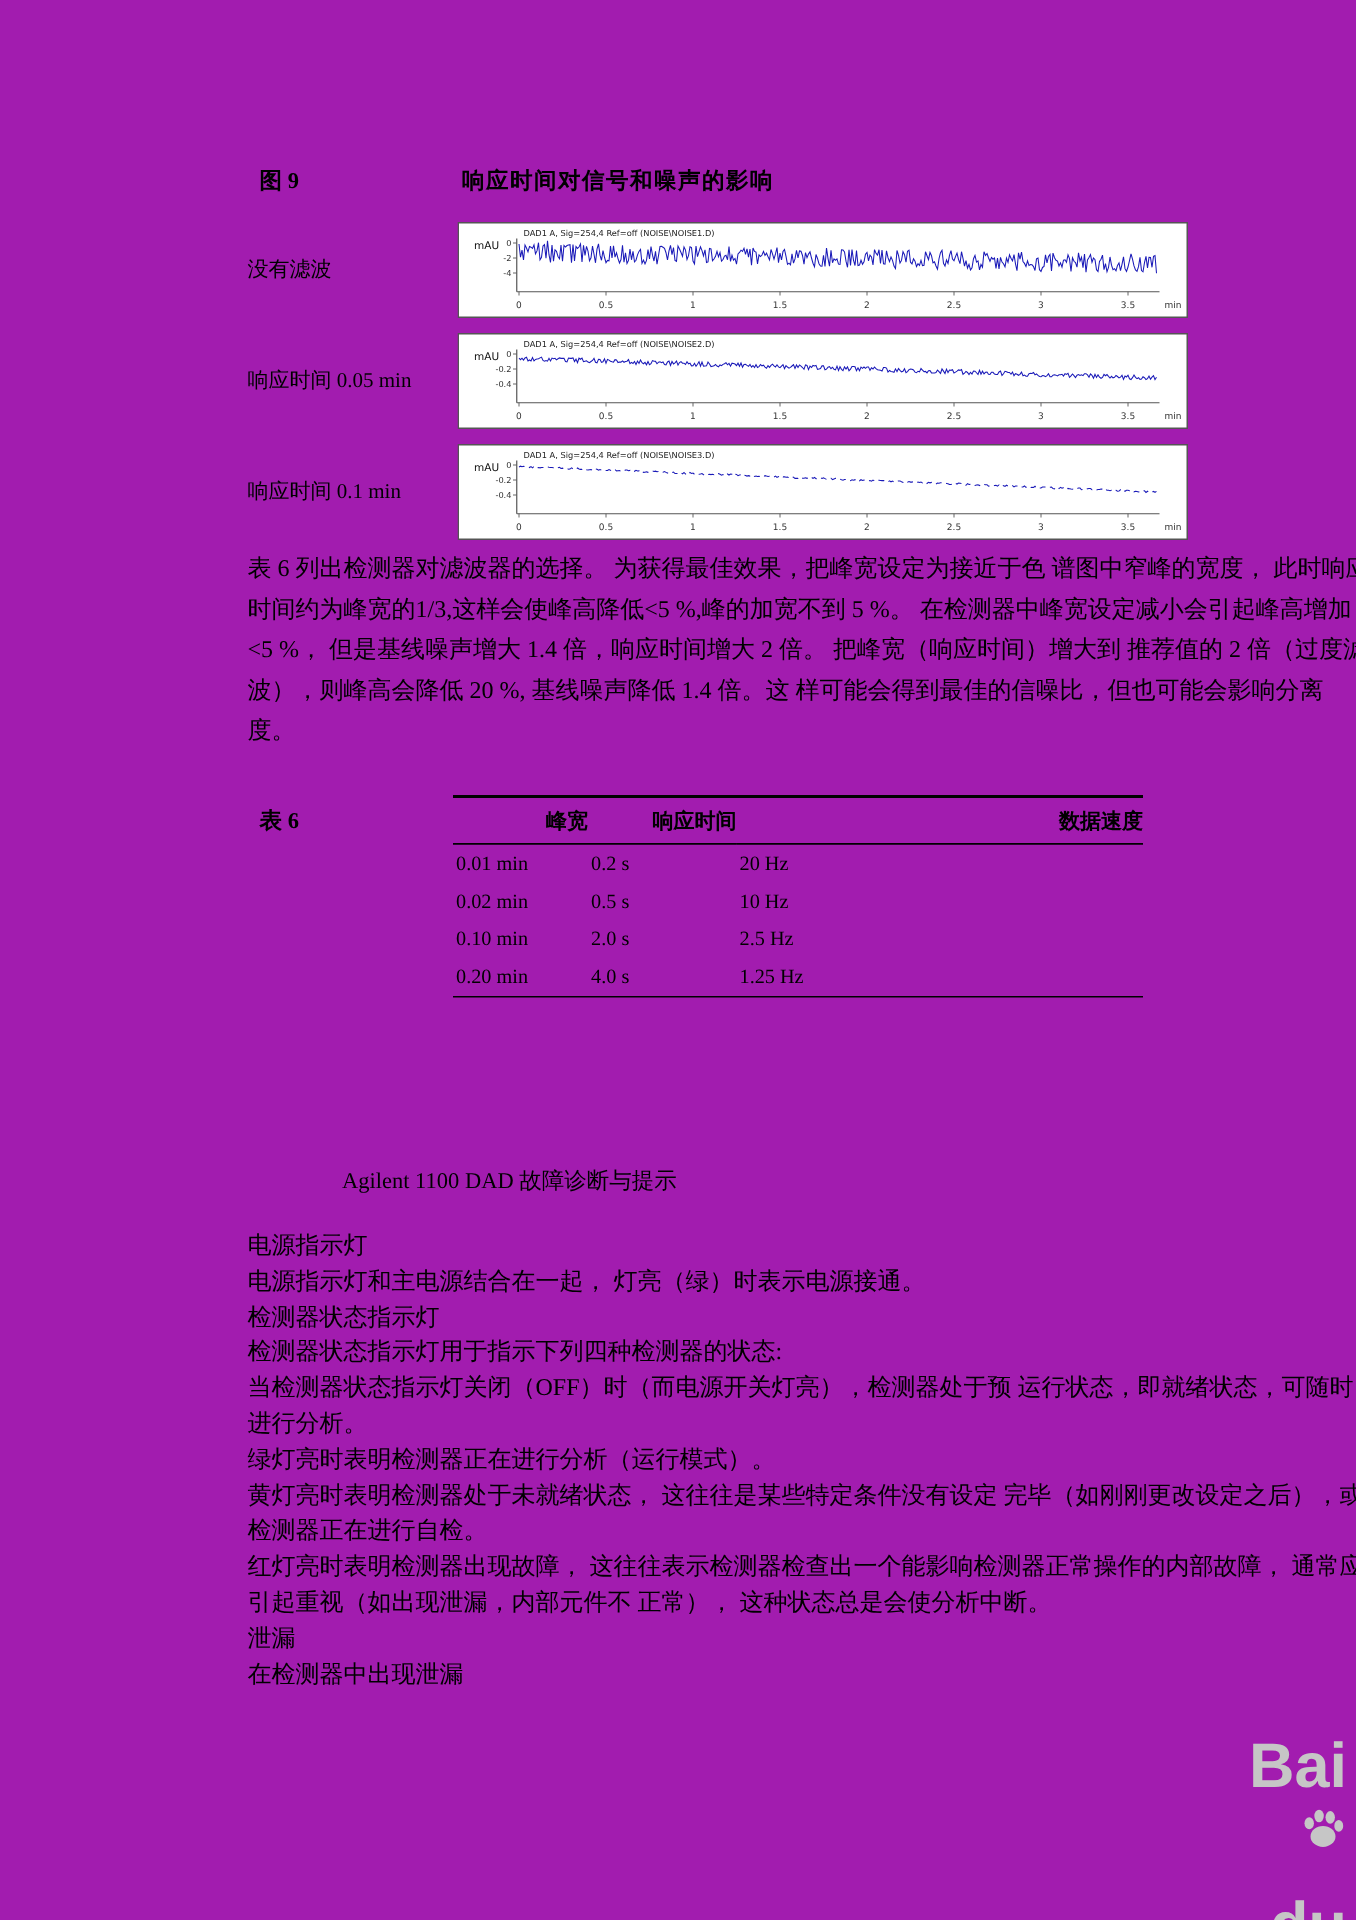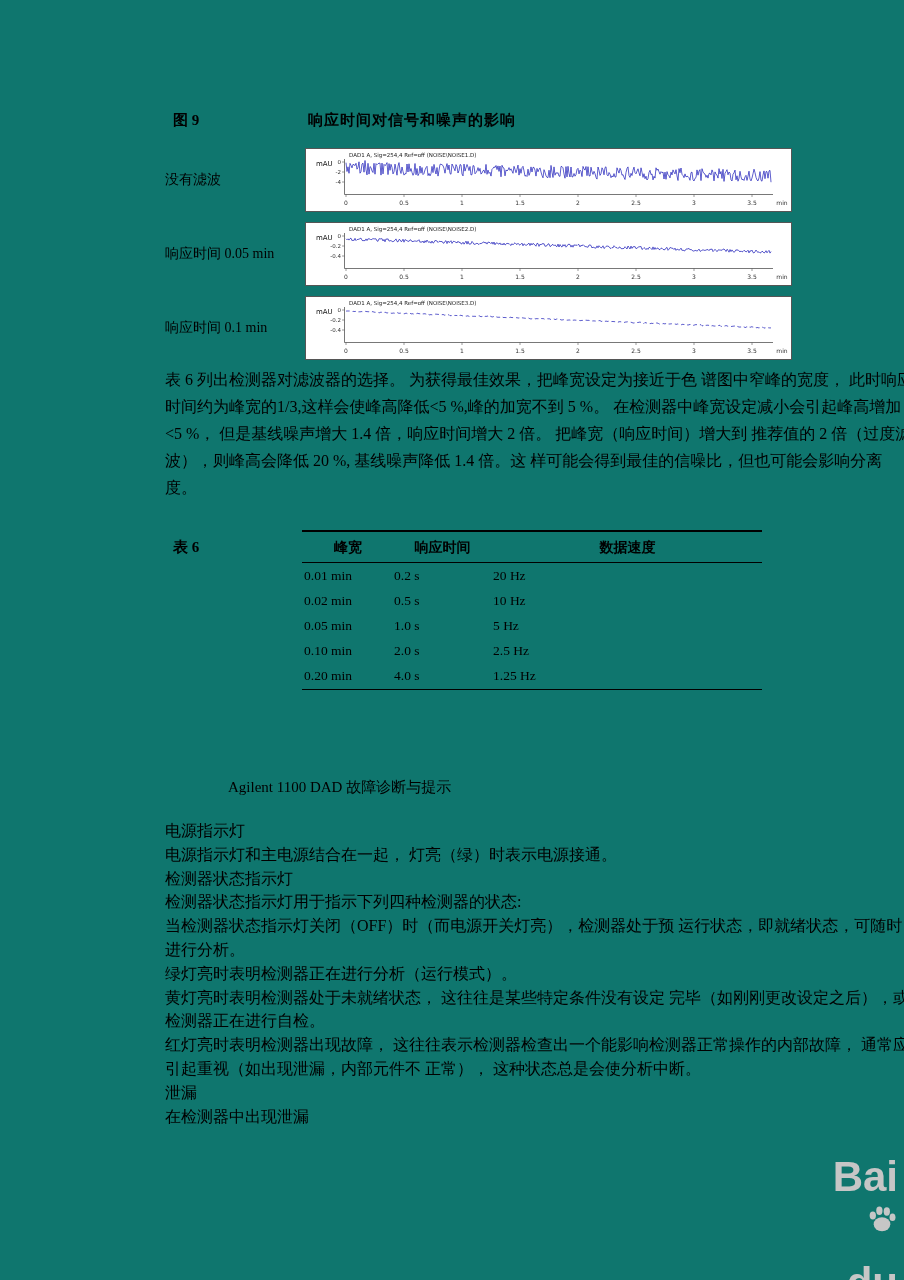--- a/index.html
+++ b/index.html
@@ -1,29 +1,29 @@
 <!DOCTYPE html>
 <html><head>
 <meta charset="utf-8">
 <style>
   html,body{margin:0;padding:0;background:#ffffff;}
-  .page{position:relative;width:904px;height:1280px;background:#0f766e;overflow:hidden;
+  .page{position:relative;width:904px;height:1280px;background:#a21caf;overflow:hidden;
         font-family:"Liberation Serif","DejaVu Serif",serif;color:#000;}
   .figure-label{position:absolute;left:173px;top:111px;font-size:15px;font-weight:bold;}
   .figure-title{position:absolute;left:308px;top:111px;font-size:15px;font-weight:bold;letter-spacing:1px;}
   .figure-block{position:absolute;left:165px;top:148px;width:632px;}
   .panel-row{display:flex;align-items:center;margin-bottom:10px;}
   .panel-label{width:140px;font-size:14px;flex:0 0 140px;}
   .panel-chart{width:487px;height:64px;flex:0 0 487px;}
   .para-1{position:absolute;left:165px;top:366px;width:748px;font-size:16px;line-height:27px;margin:0;}
   .table-label{position:absolute;left:173px;top:538px;font-size:15px;font-weight:bold;}
   .table-block{position:absolute;left:302px;top:530px;width:460px;border-top:2px solid #000;border-bottom:1px solid #000;}
   .table-title{font-weight:bold;font-size:15px;padding:9px 2px 10px 2px;border-bottom:1px solid #000;letter-spacing:.5px;}
   .data-table{border-collapse:collapse;width:100%;}
-  .data-table th{text-align:center;font-weight:bold;font-size:14px;padding:7px 0 5px 2px;border-bottom:1px solid #000;}
+  .data-table th{text-align:right;font-weight:bold;font-size:14px;padding:7px 0 5px 2px;border-bottom:1px solid #000;}
   .data-table td{font-size:13.5px;padding:4.6px 0 4.6px 2px;margin-left:10px;}
   .data-table th:nth-child(1),.data-table td:nth-child(1){width:88px;}
   .data-table th:nth-child(2),.data-table td:nth-child(2){width:97px;}
   .section-heading{position:absolute;left:228px;top:778px;font-size:15px;}
   .body-text{position:absolute;left:165px;top:819px;width:748px;font-size:16px;line-height:23.8px;}
   .body-text p{margin:0;}
   .watermark{position:absolute;left:638px;top:1156px;width:260px;color:#c6c6c6;
              font-family:"Liberation Sans","DejaVu Sans",sans-serif;}
   .wm-logo{display:flex;align-items:flex-end;font-size:42px;font-weight:bold;line-height:1;flex-direction:column;}
   .wm-paw{margin:0 1px 22px 1px;}
@@ -160,25 +160,20 @@
             <td>0.01 min</td>
             <td>0.2 s</td>
             <td>20 Hz</td>
           </tr>
           <tr>
             <td>0.02 min</td>
             <td>0.5 s</td>
             <td>10 Hz</td>
           </tr>
           <tr>
-            <td>0.05 min</td>
-            <td>1.0 s</td>
-            <td>5 Hz</td>
-          </tr>
-          <tr>
             <td>0.10 min</td>
             <td>2.0 s</td>
             <td>2.5 Hz</td>
           </tr>
           <tr>
             <td>0.20 min</td>
             <td>4.0 s</td>
             <td>1.25 Hz</td>
           </tr>
         </tbody>

